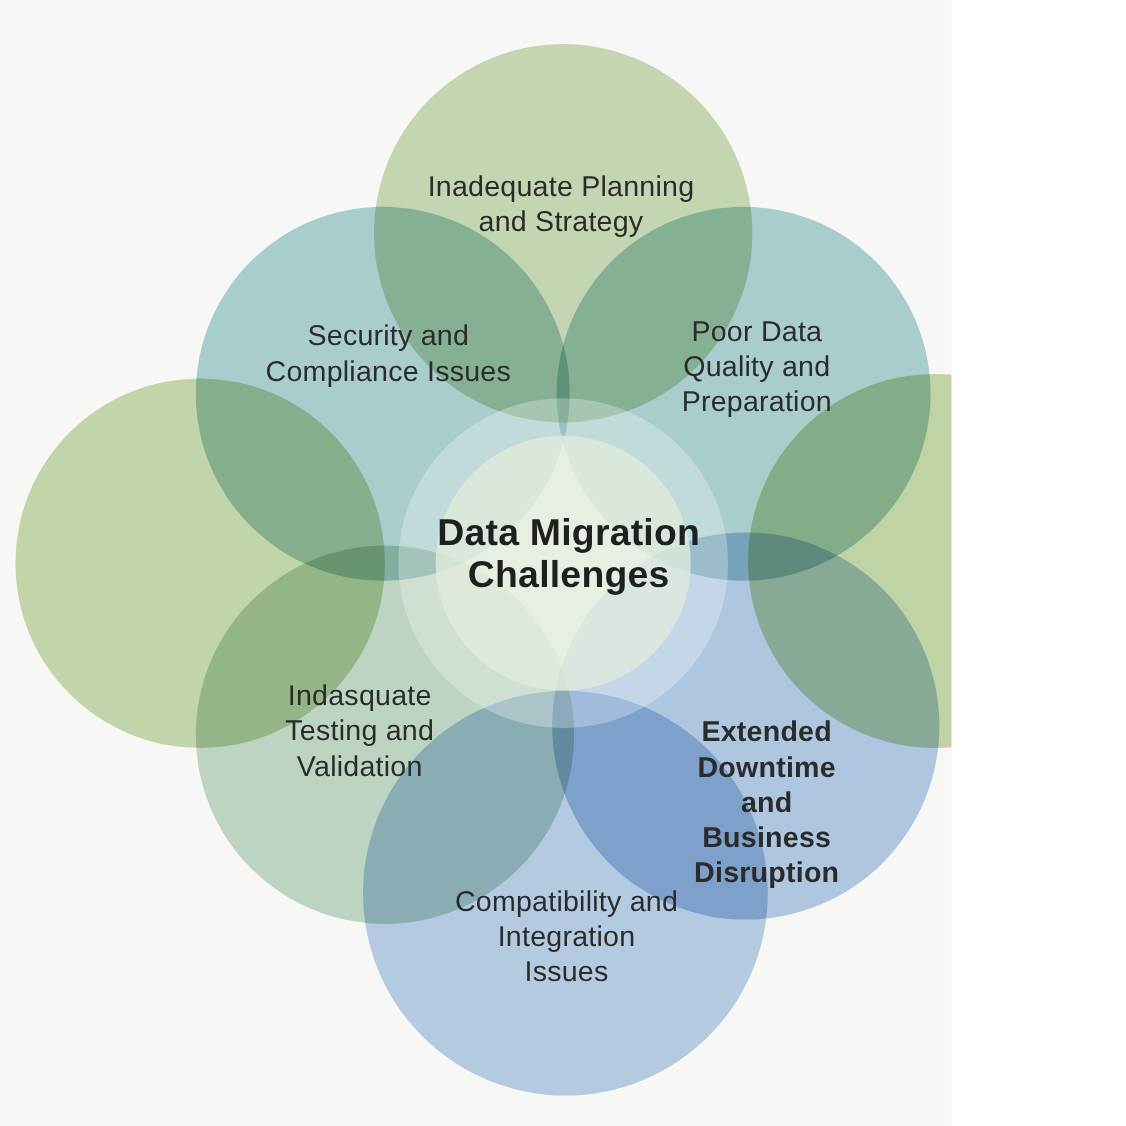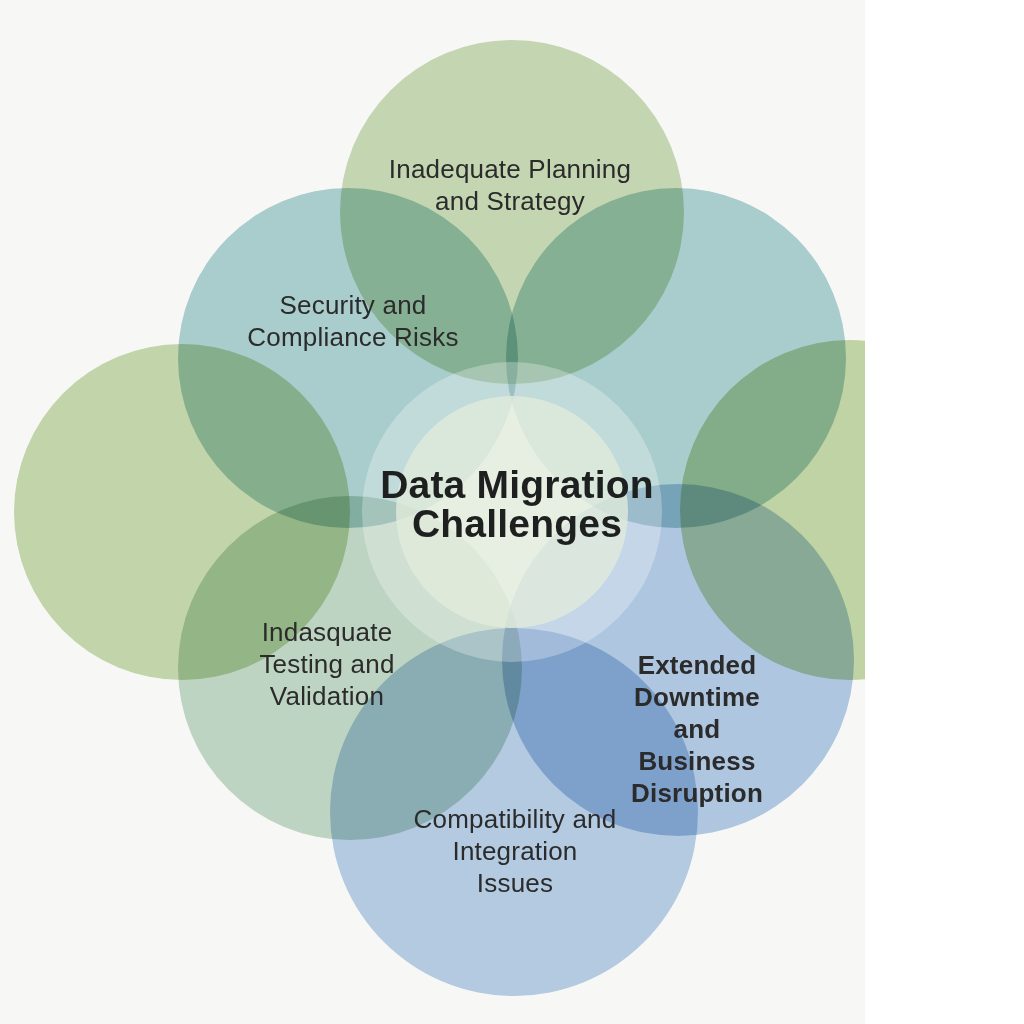--- a/index.html
+++ b/index.html
@@ -51,21 +51,21 @@
   #label-n      { left: 510px; top: 185px; }
   #label-nw     { left: 353px; top: 321px; }
   #label-ne     { left: 688px; top: 333px; }
   #label-w      { left: 183px; top: 520px; }
   #label-e      { left: 845px; top: 493px; }
   #label-sw     { left: 327px; top: 664px; }
   #label-se     { left: 697px; top: 729px; font-weight: bold; }
   #label-s      { left: 515px; top: 851px; text-align: center; }
   #label-center {
     left: 517px; top: 504px;
-    font-size: 39px;
+    font-size: 34px;
     line-height: 39px;
     font-weight: 700;
     color: #1e2020;
   }
 </style>
 </head>
 <body>
 
 <div class="canvas" style="background-color: rgb(247, 248, 246);">
 
@@ -77,21 +77,24 @@
   <div class="petal" id="petal-sw" style="background-color: rgb(195, 218, 201);"></div>
   <div class="petal" id="petal-se" style="background-color: rgb(180, 204, 232);"></div>
   <div class="petal" id="petal-s" style="background-color: rgb(185, 208, 234);"></div>
 
   <div class="glow" id="glow-outer" style="background-color: rgba(255, 255, 255, 0.28);"></div>
   <div class="glow" id="glow-inner" style="background-color: rgba(225, 236, 219, 0.78);"></div>
 
   <div class="label" id="label-n">Inadequate Planning
 and Strategy</div>
   <div class="label" id="label-nw">Security and
-Compliance Risks</div>
+Compliance Issues</div>
+  <div class="label" id="label-ne">Poor Data
+Quality and
+Preparation</div>
   <div class="label" id="label-sw">Indasquate
 Testing and
 Validation</div>
   <div class="label" id="label-se">Extended
 Downtime
 and Business
 Disruption</div>
   <div class="label" id="label-s">Compatibility and
 Integration
 Issues</div>

